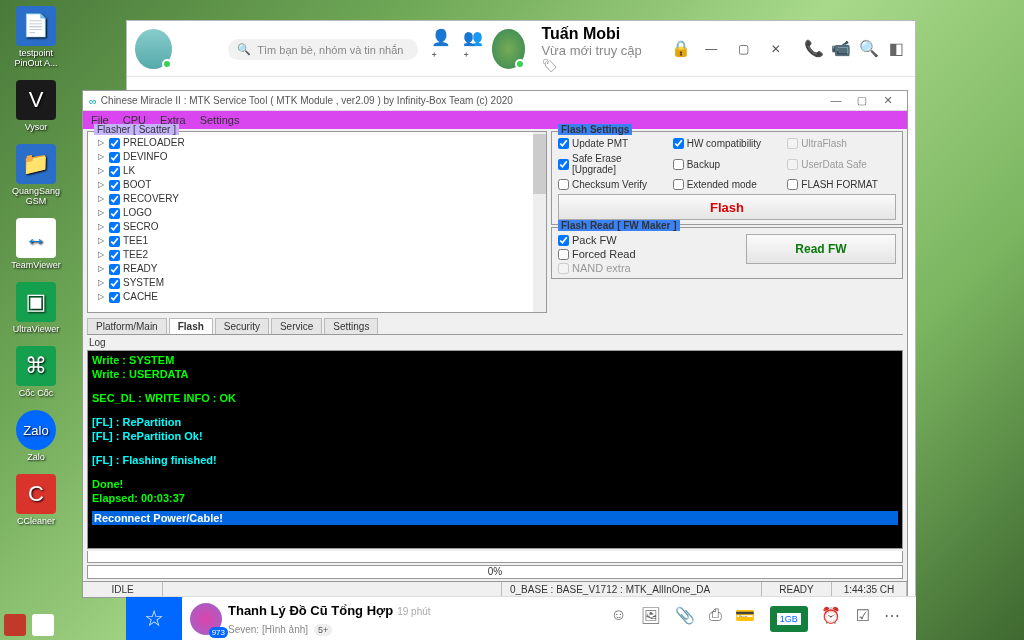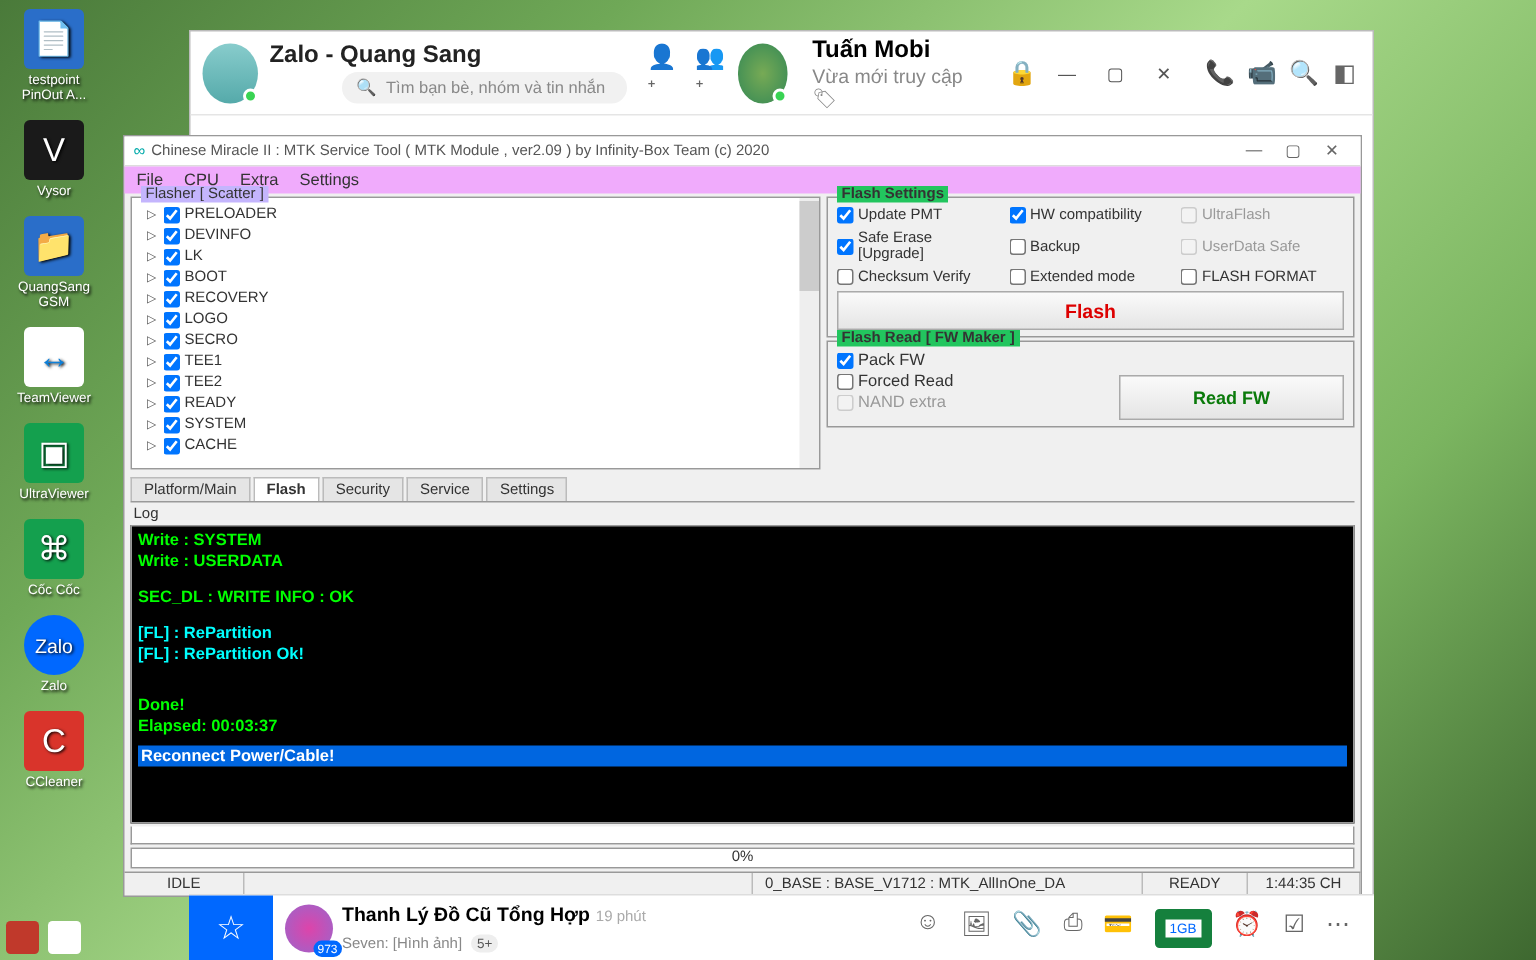--- a/index.html
+++ b/index.html
@@ -18,40 +18,40 @@
 .zalo-right { margin-left: auto; display: flex; align-items: center; padding-right: 10px; gap: 8px; }
 .zalo-right .contact { display: flex; align-items: center; gap: 8px; margin-right: 20px; }
 .zalo-right .cname { font-size: 16px; font-weight: 600; }
 .zalo-right .caccess { font-size: 13px; color: #888; }
 .winbtn { width: 28px; height: 22px; display: flex; align-items: center; justify-content: center; font-size: 12px; color: #555; cursor: pointer; }
 .cm-win { position: absolute; left: 82px; top: 90px; width: 826px; height: 508px; background: #f0f0f0; border: 1px solid #999; display: flex; flex-direction: column; font-size: 11px; color: #333; }
 .cm-title { height: 20px; display: flex; align-items: center; padding: 0 6px; background: #fff; border-bottom: 1px solid #ddd; }
 .cm-title .tt { font-size: 10px; color: #555; }
 .cm-title .wbtns { margin-left: auto; display: flex; }
 .cm-title .wb { width: 26px; text-align: center; font-size: 11px; color: #666; cursor: pointer; }
-.cm-menu { height: 18px; display: flex; gap: 14px; padding: 0 8px; align-items: center; font-size: 11px; color: #333; background: #f0abfc; }
+.cm-menu { height: 18px; display: flex; gap: 14px; padding: 0 8px; align-items: center; font-size: 11px; color: #333; background: #d946ef; }
 .cm-body { flex: 1; display: flex; flex-direction: column; padding: 2px 4px; gap: 2px; }
 .cm-toprow { display: flex; gap: 4px; height: 182px; }
 .flasher-box { flex: 1; border: 1px solid #999; background: #fff; position: relative; }
 .fb-label { position: absolute; top: -8px; left: 6px; background: #c4b5fd; padding: 0 3px; font-size: 10px; }
 .scatter-list { position: absolute; top: 4px; left: 4px; right: 14px; bottom: 4px; overflow: hidden; }
 .sl-item { display: flex; align-items: center; gap: 3px; padding: 0 6px; font-size: 10px; line-height: 14px; }
 .sl-item .tri { font-size: 8px; color: #555; width: 8px; }
 .sl-item input[type=checkbox] { width: 11px; height: 11px; }
 .scroll-v { position: absolute; right: 0; top: 0; width: 13px; height: 100%; background: #eee; }
 .scroll-v .thumb { width: 100%; height: 60px; background: #ccc; margin-top: 2px; }
 .fs-col { width: 352px; display: flex; flex-direction: column; gap: 2px; }
 .fs-group { border: 1px solid #999; background: #f0f0f0; padding: 6px 6px 4px; position: relative; }
-.fs-group .gl { position: absolute; top: -8px; left: 6px; background: #22c55e; padding: 0 3px; font-size: 10px; font-weight: 600; }
+.fs-group .gl { position: absolute; top: -8px; left: 6px; background: #3b82f6; padding: 0 3px; font-size: 10px; font-weight: 600; }
 .fs-grid { display: grid; grid-template-columns: 1fr 1fr 1fr; gap: 4px 6px; font-size: 10px; }
 .cb { display: flex; align-items: center; gap: 3px; }
 .cb input { width: 11px; height: 11px; }
 .cb.disabled { color: #999; }
 .flash-btn { margin-top: 4px; width: 100%; height: 26px; background: linear-gradient(#fafafa,#e5e5e5); border: 1px solid #aaa; color: #d00; font-weight: 700; font-size: 13px; cursor: pointer; }
-.read-btn { width: 150px; height: 30px; background: linear-gradient(#fafafa,#e5e5e5); border: 1px solid #aaa; color: #0a7a0a; font-weight: 700; font-size: 12px; cursor: pointer; margin-top: 16px; }
+.read-btn { width: 150px; height: 30px; background: linear-gradient(#fafafa,#e5e5e5); border: 1px solid #aaa; color: #0a7a0a; font-weight: 700; font-size: 12px; cursor: pointer; }
 .fr-row { display: flex; }
 .fr-opts { flex: 1; display: flex; flex-direction: column; gap: 2px; }
 .tabs-row { display: flex; border-bottom: 1px solid #999; height: 20px; align-items: flex-end; }
 .tab { padding: 2px 8px; font-size: 10px; background: #e5e5e5; border: 1px solid #bbb; border-bottom: none; margin-right: 2px; cursor: pointer; }
 .tab.active { background: #fff; font-weight: 600; }
 .log-label { font-size: 10px; padding: 0 2px; }
 .console { flex: 1; background: #000; color: #0f0; font-family: "Consolas", monospace; font-size: 11px; padding: 2px 4px; overflow: hidden; line-height: 14px; border: 1px solid #999; }
 .console .g { color: #00ff00; font-weight: bold; }
 .console .c { color: #00ffff; font-weight: bold; }
 .console .hl { background: #0066e0; color: #fff; font-weight: bold; padding: 0 2px; display: block; }
@@ -108,21 +108,20 @@
       <div>CCleaner</div>
     </div>
 </div>
 
 <div class="zalo-win">
   <div class="zalo-head">
     <div class="avatar" style="background:linear-gradient(#8cc,#5aa)">
         <div class="status-dot"></div>
       </div>
     <div>
-      <div class="zalo-name">Zalo - Quang Sang</div>
       <div class="search-box">
         <span>🔍</span>
         <span>Tìm bạn bè, nhóm và tin nhắn</span>
       </div>
     </div>
     <div class="zalo-mid">
       <span class="ic-btn">👤⁺</span>
       <span class="ic-btn">👥⁺</span>
     </div>
     <div class="zalo-right">
@@ -308,20 +307,21 @@
     <div class="log-label">Log</div>
     <div class="console">
       <div class="g">Write : SYSTEM</div>
       <div class="g">Write : USERDATA</div>
       <div style="height:10px"></div>
       <div class="g">SEC_DL : WRITE INFO : OK</div>
       <div style="height:10px"></div>
       <div class="c">[FL] : RePartition</div>
       <div class="c">[FL] : RePartition Ok!</div>
       <div style="height:10px"></div>
+      <div class="c">[FL] : Flashing finished!</div>
       <div style="height:10px"></div>
       <div class="g">Done!</div>
       <div class="g">Elapsed: 00:03:37</div>
       <div style="height:6px"></div>
       <div class="hl">Reconnect Power/Cable!</div>
     </div>
     <div style="height:12px;background:#fff;border:1px solid #999;border-top:none"></div>
     <div class="progress-bar"><span>0%</span></div>
   </div>
   <div class="status-strip">

